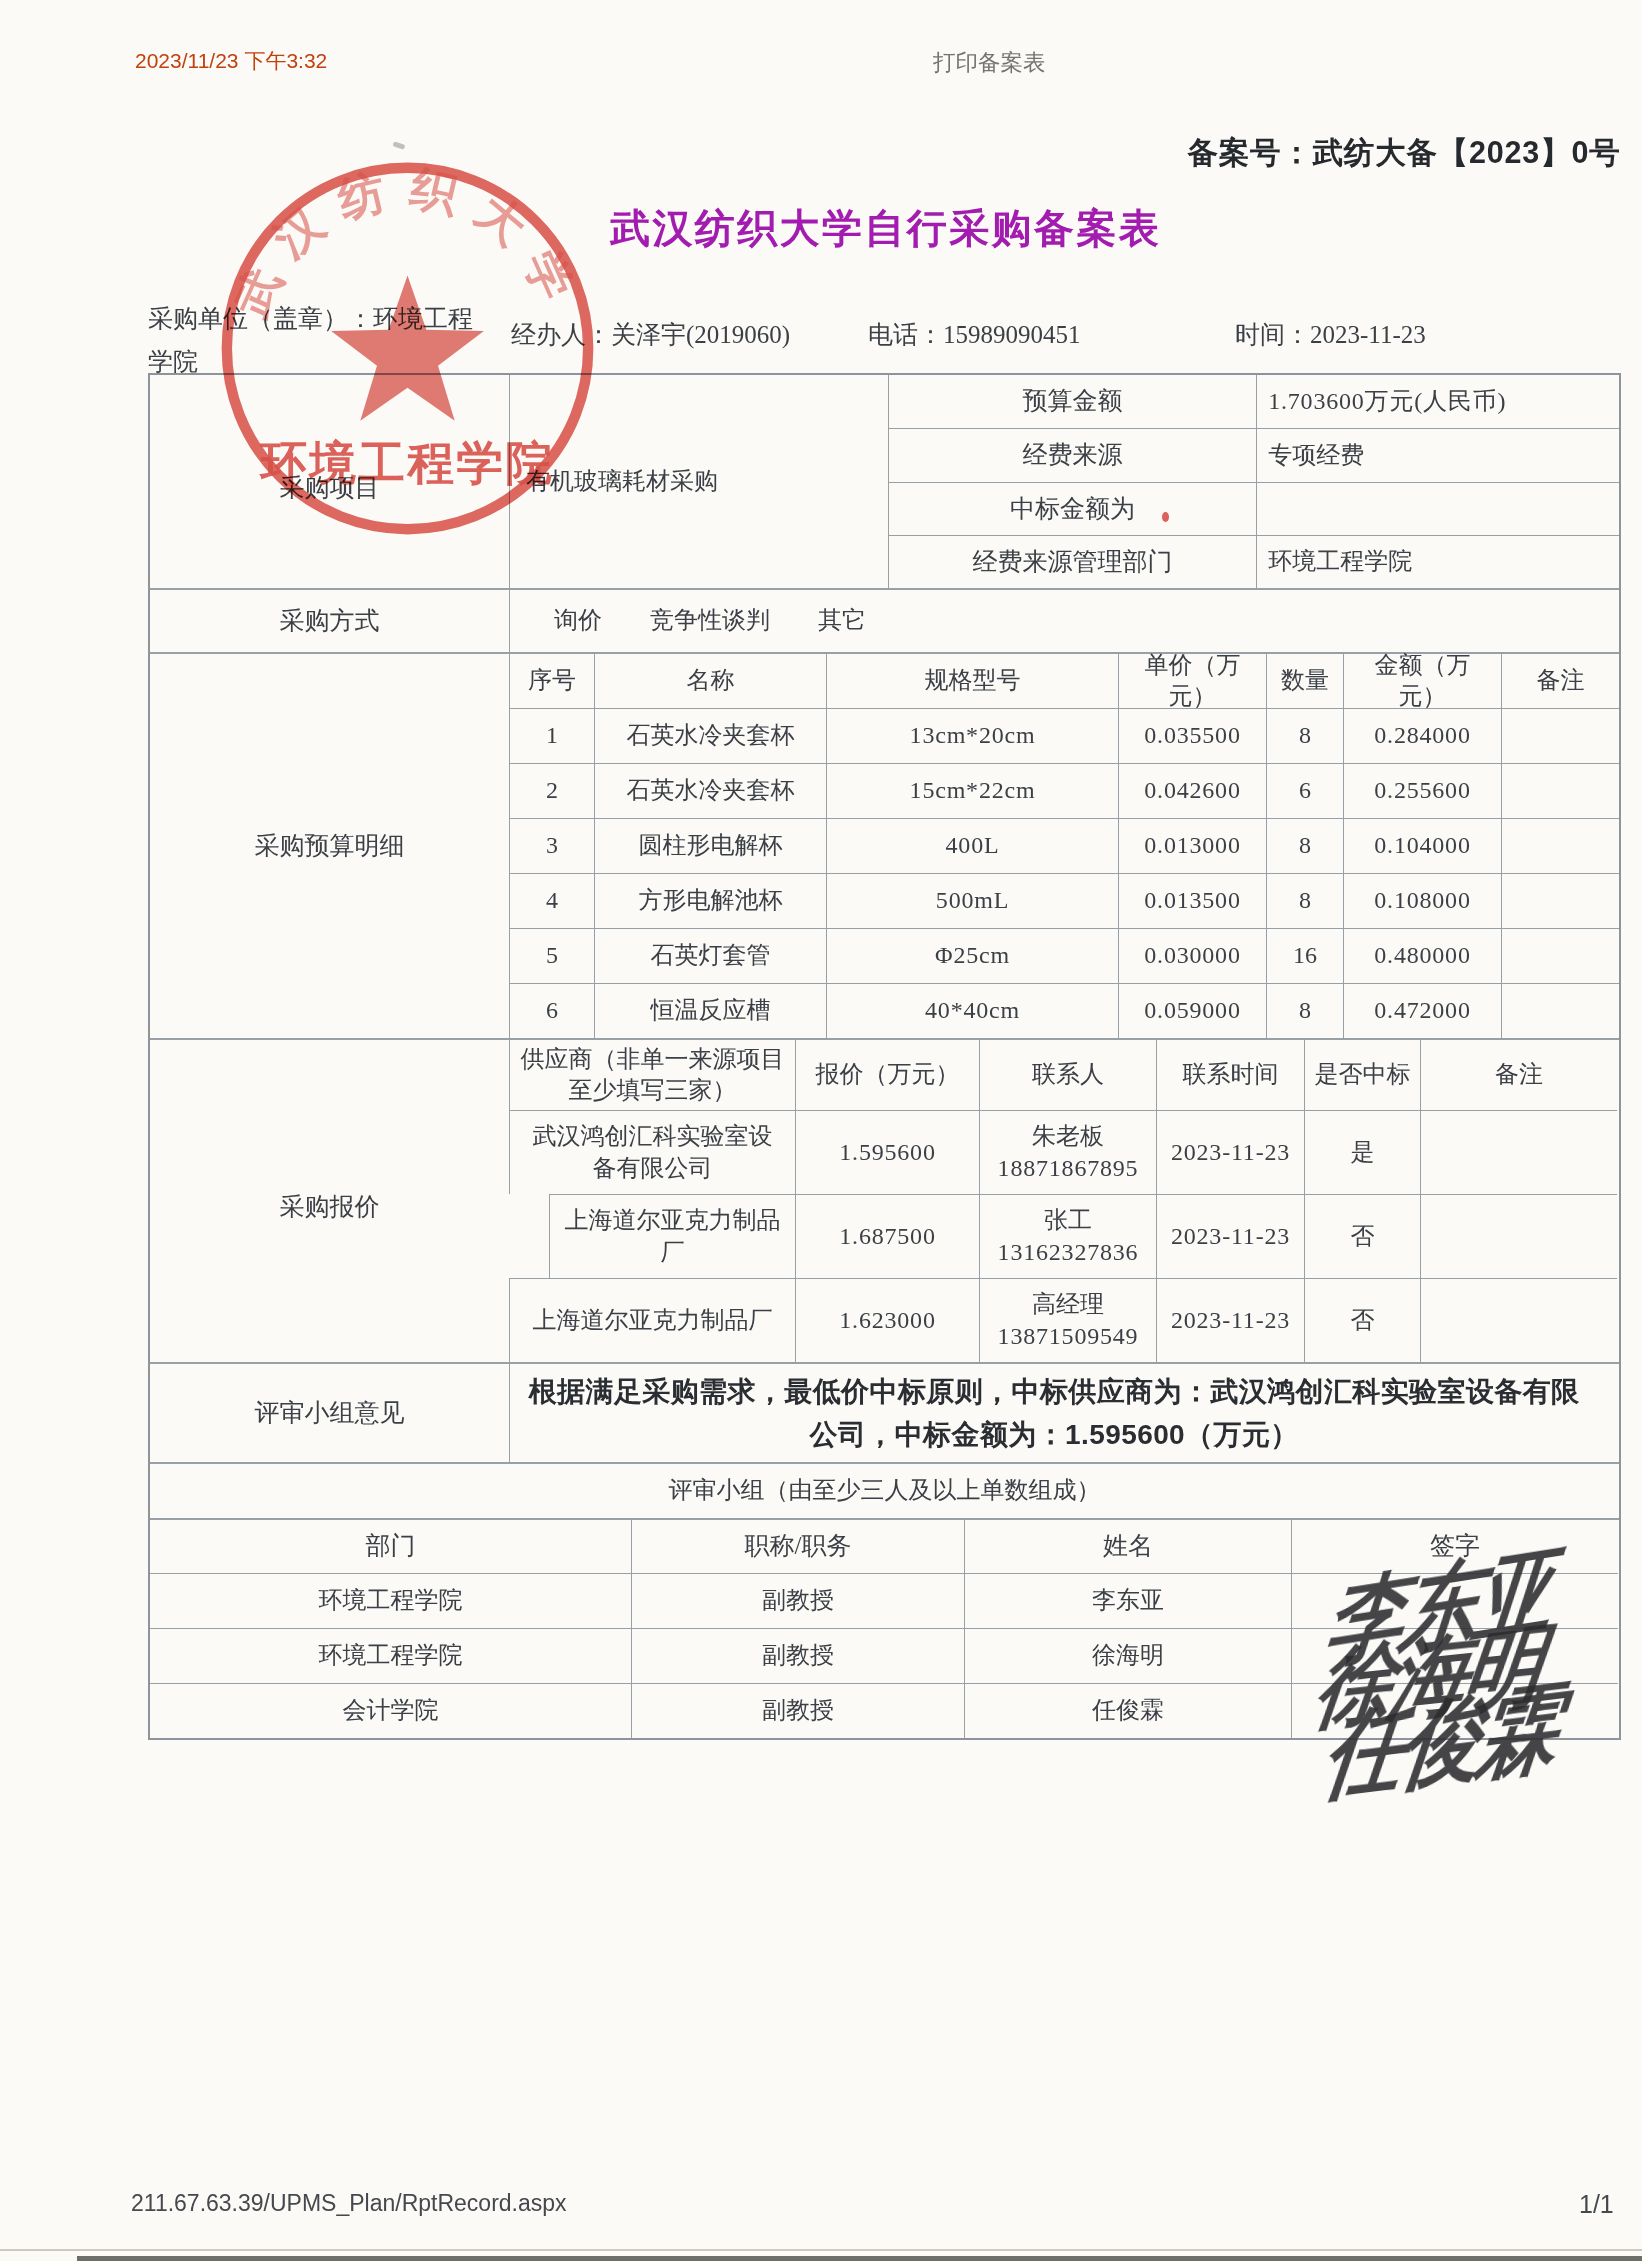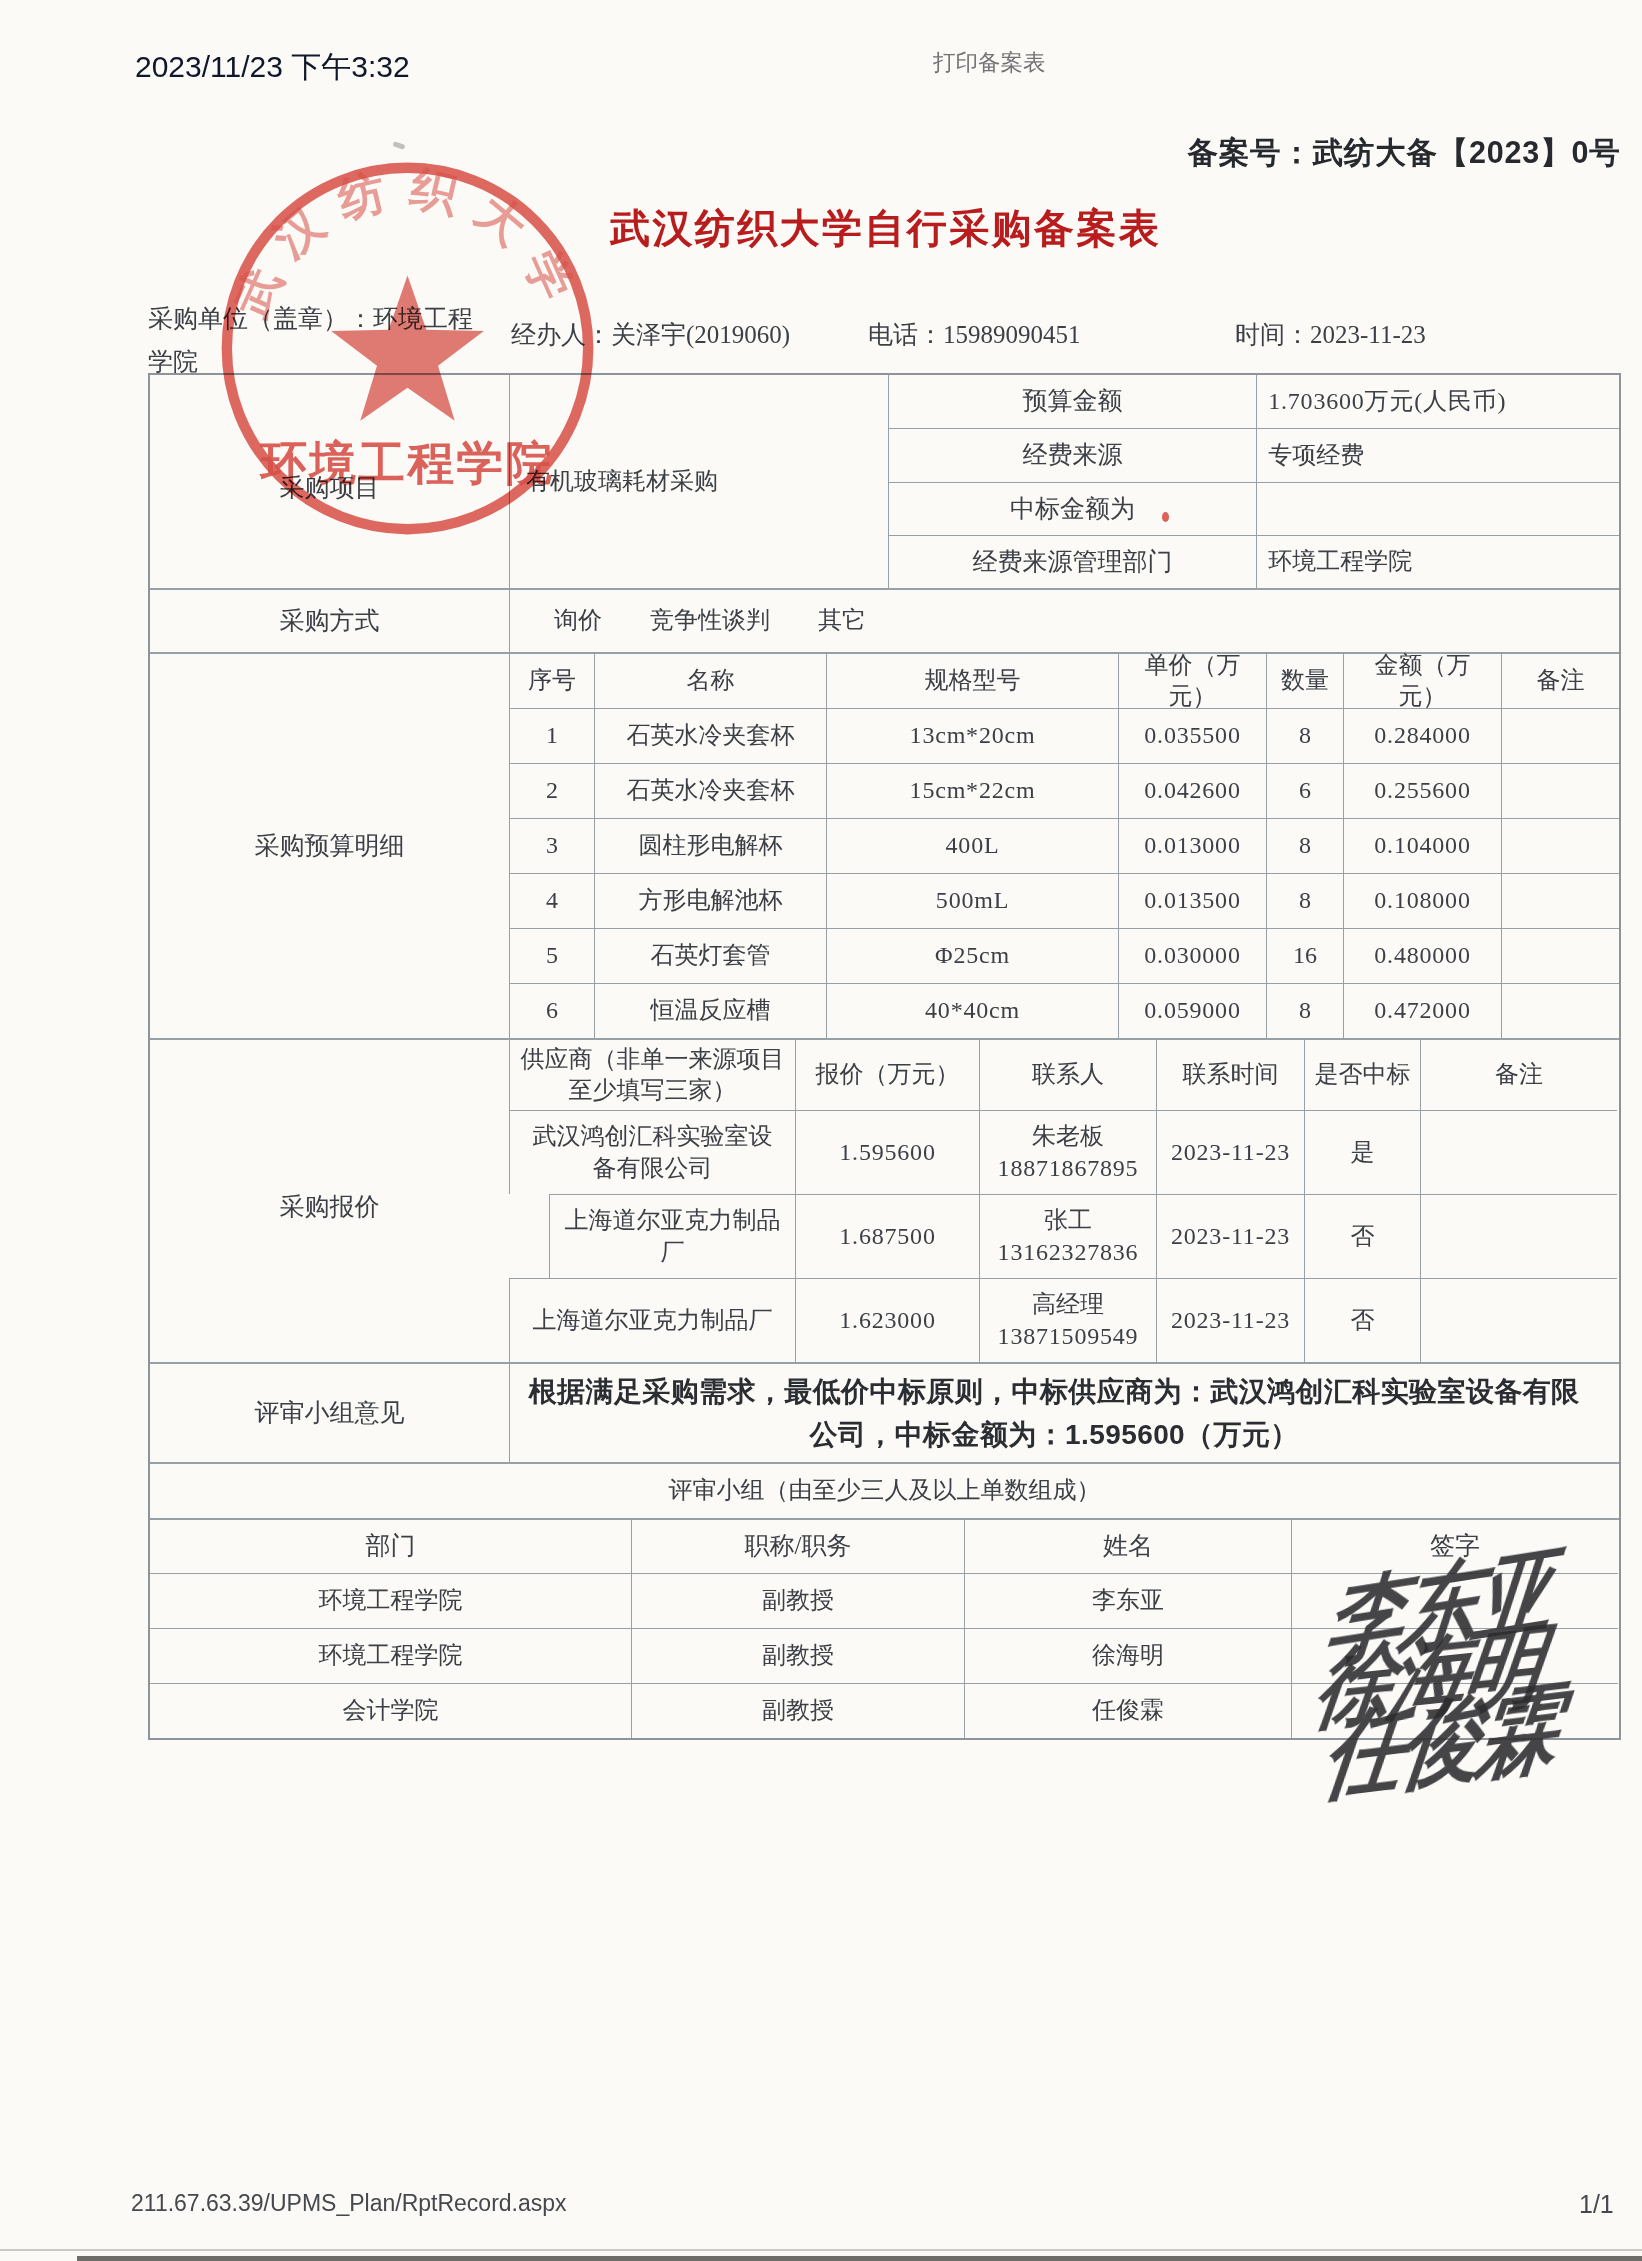--- a/index.html
+++ b/index.html
@@ -12,24 +12,24 @@
   html,body{margin:0;padding:0;background:#e9e7e2;}
   .page{
     position:relative;width:1643px;height:2261px;margin:0 auto;
     background:#fbfaf7;overflow:hidden;
     font-family:"Liberation Serif","DejaVu Serif",serif;
     color:var(--ink);
   }
   .sans{font-family:"Liberation Sans","DejaVu Sans",sans-serif;}
   .abs{position:absolute;}
 
-  .print-time{left:135px;top:47px;font-size:30px;color:#0f172a;text-align:right;}
+  .print-time{left:135px;top:47px;font-size:21px;color:#c2410c;text-align:right;}
   .print-label{left:933px;top:47px;font-size:22.5px;color:#737373;}
   .record-no{right:22.5px;top:133px;font-size:30.5px;font-weight:bold;color:#26292e;letter-spacing:0.8px;}
-  .doc-title{left:610px;top:201px;font-size:40px;font-weight:bold;color:#b91c1c;letter-spacing:2.4px;text-align:right;}
+  .doc-title{left:610px;top:201px;font-size:40px;font-weight:bold;color:#a21caf;letter-spacing:2.4px;text-align:right;}
 
   .info-unit{left:148px;top:297px;width:353px;font-size:25px;line-height:1.72;}
   .info-agent{left:511px;top:318px;font-size:25px;}
   .info-phone{left:868px;top:318px;font-size:25px;}
   .info-time{left:1235px;top:318px;font-size:25px;}
 
   
   .doc-table{
     position:absolute;left:148px;top:373px;width:1469px;
     border:2.4px solid var(--line2);box-sizing:content-box;

